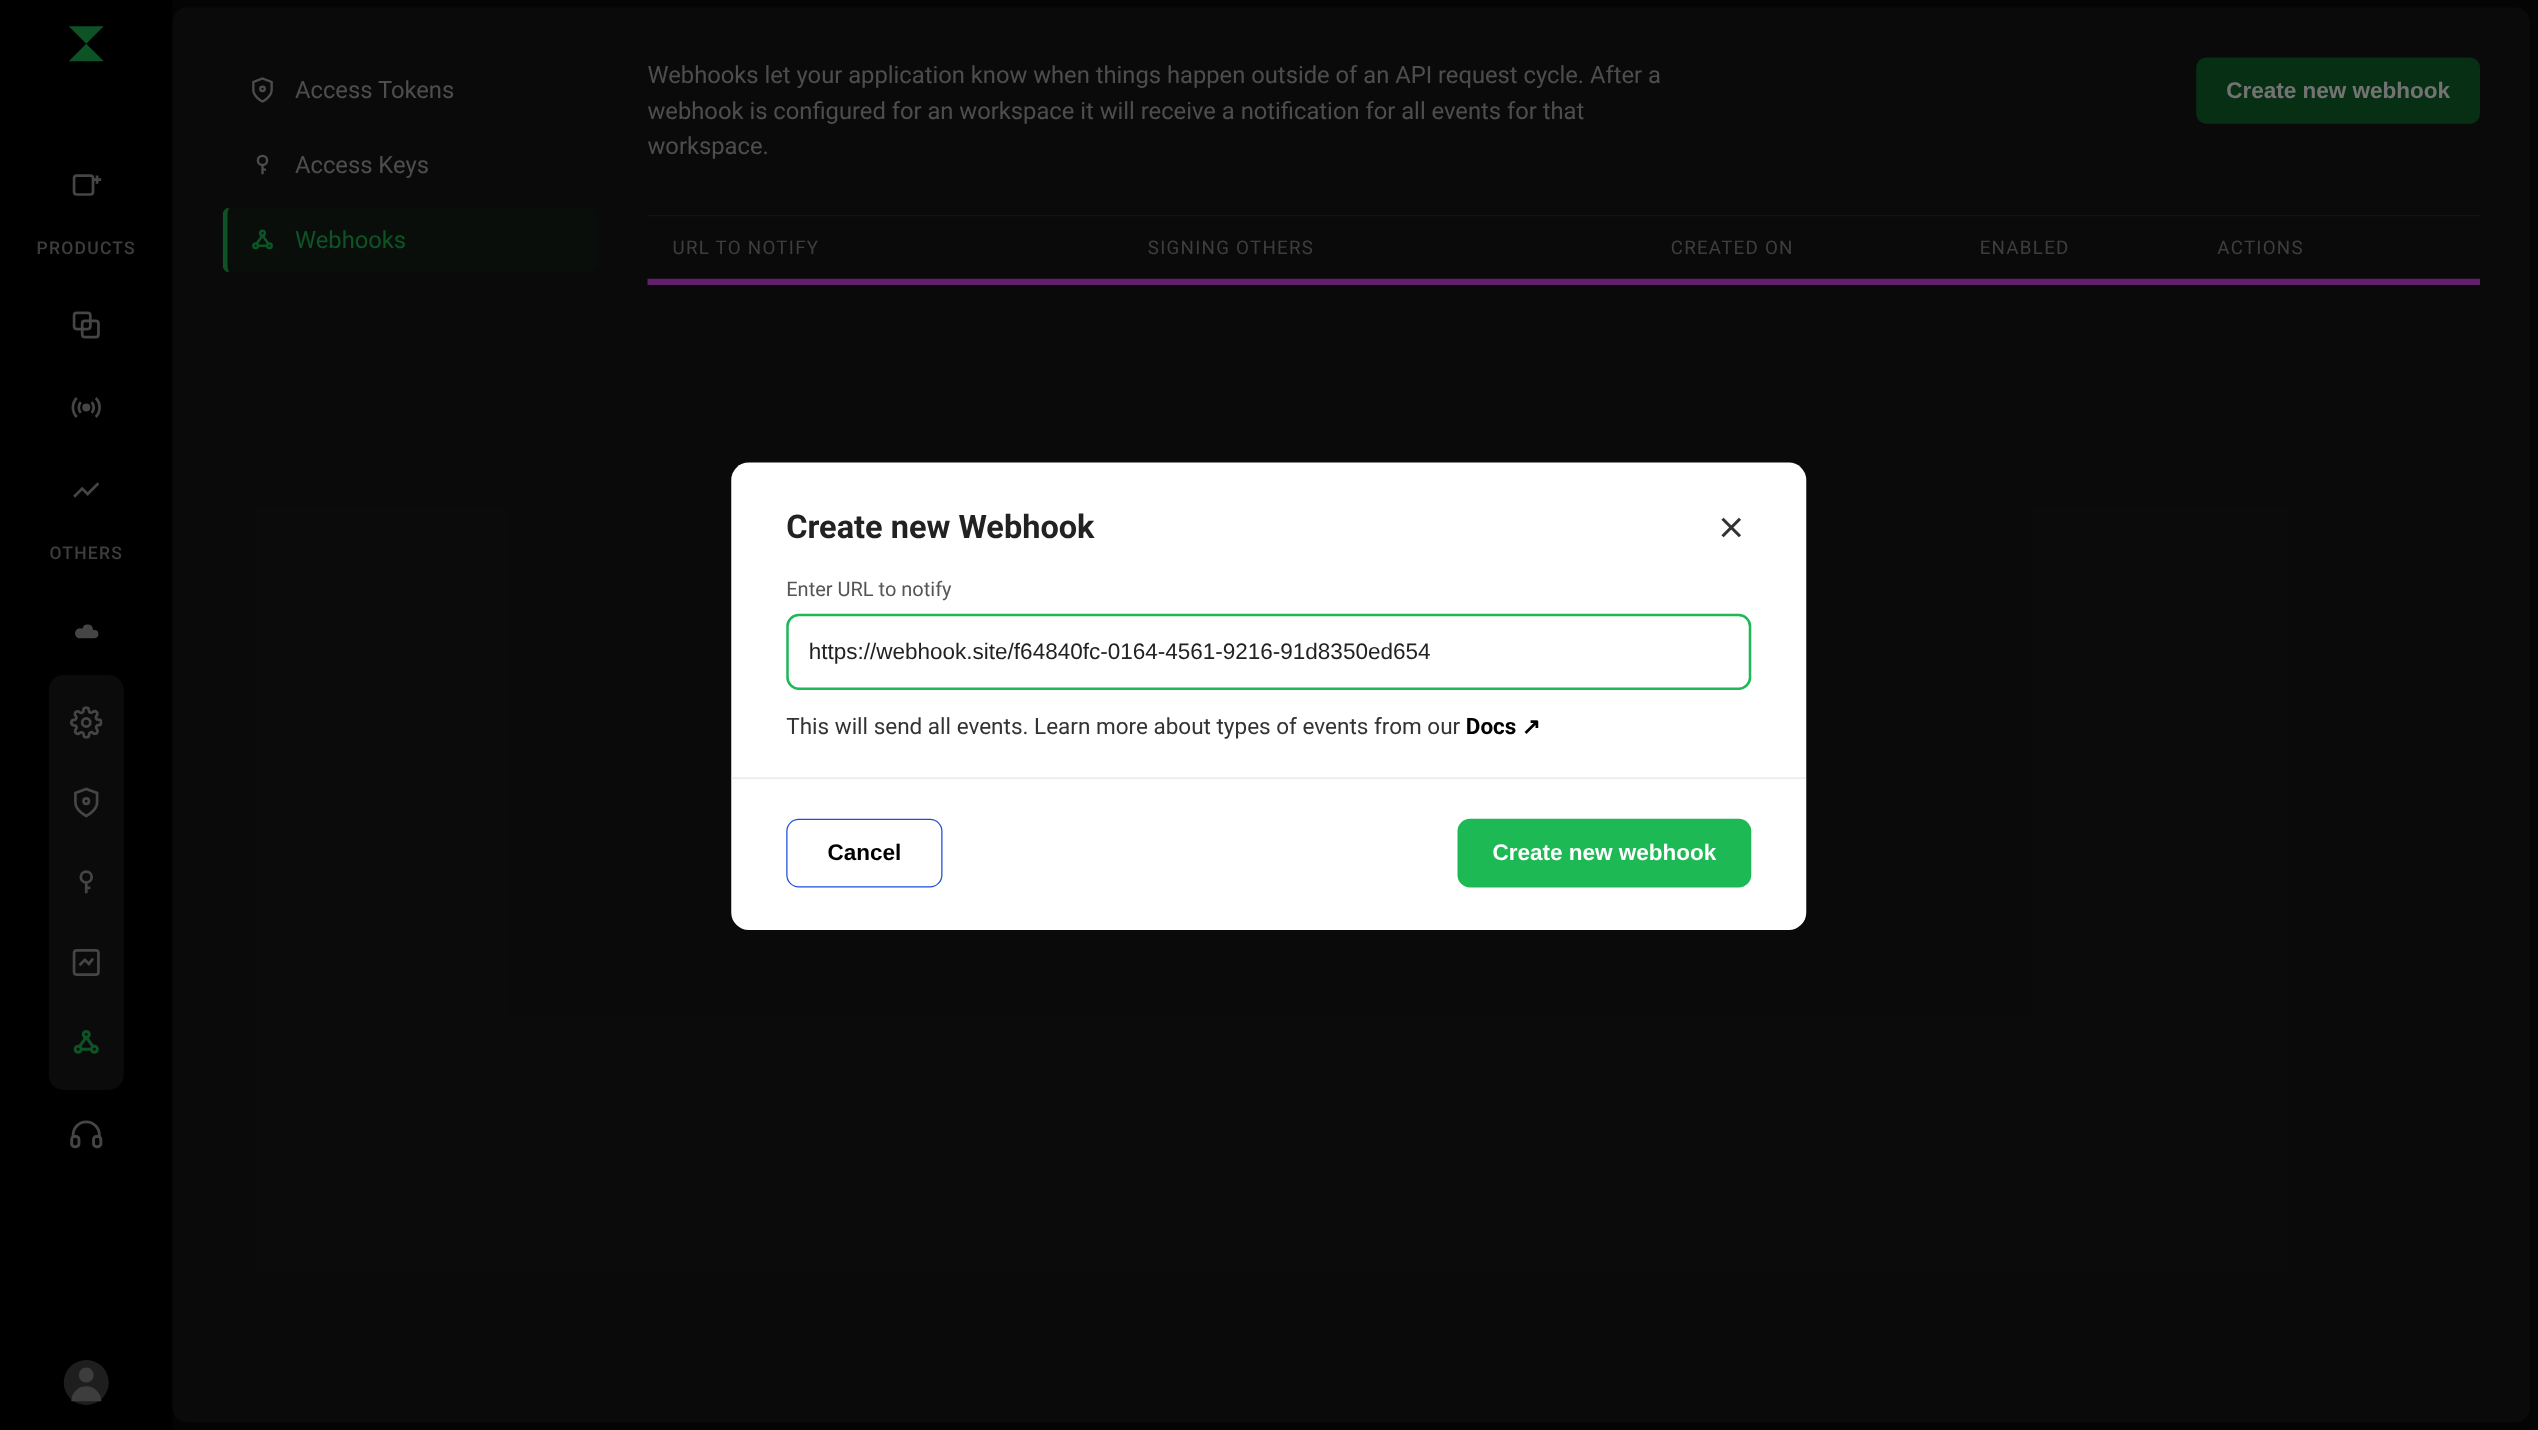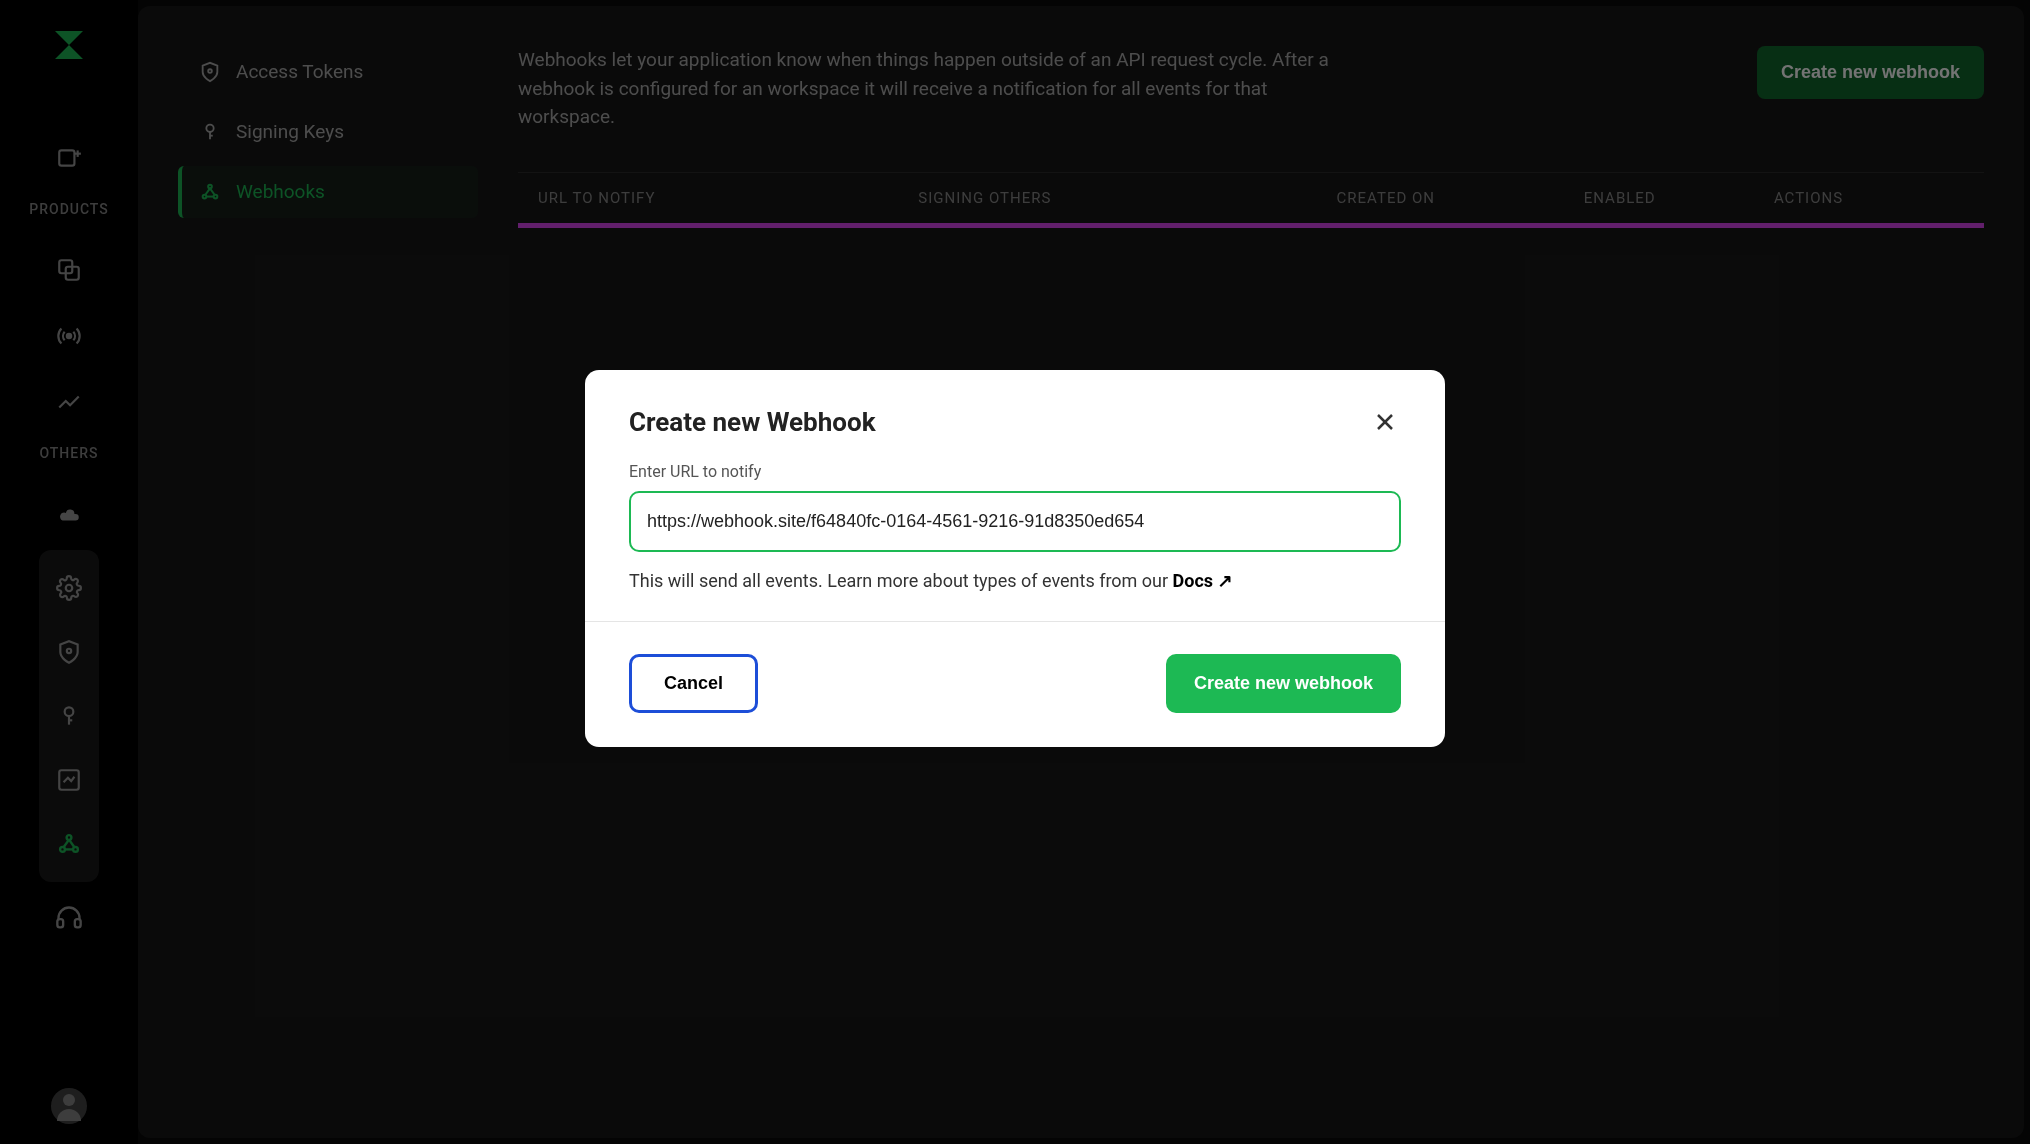--- a/index.html
+++ b/index.html
@@ -13,21 +13,21 @@
   background: #0a0a0a;
   position: relative;
 }
 
 .sidebar {
   width: 138px;
   background: #000;
   display: flex;
   flex-direction: column;
   align-items: center;
-  padding-top: 20px;
+  padding-top: 10px;
   flex-shrink: 0;
 }
 
 .logo {
   width: 40px;
   height: 40px;
   margin-bottom: 60px;
   margin-top: 5px;
 }
 
@@ -286,21 +286,21 @@
 
 .modal-footer {
   border-top: 1px solid #e5e5e5;
   display: flex;
   justify-content: space-between;
   padding: 32px 44px 34px 44px;
 }
 
 .btn-cancel {
   background: #fff;
-  border: 3px solid #1d4ed8;
+  border: 1px solid #1d4ed8;
   border-radius: 10px;
   padding: 16px 32px;
   font-size: 18px;
   font-weight: 600;
   cursor: pointer;
 }
 
 .btn-primary {
   background: #1DB954;
   color: #fff;
@@ -435,21 +435,21 @@
           <span>Access Tokens</span>
         </div>
         <div class="settings-nav-item">
           <span class="nav-icon">
             <svg width="22" height="22" viewBox="0 0 24 24" fill="none" stroke="currentColor" stroke-width="2">
                 <circle cx="12" cy="8" r="4"></circle>
                 <line x1="12" y1="12" x2="12" y2="20"></line>
                 <line x1="12" y1="16" x2="15" y2="16"></line>
               </svg>
           </span>
-          <span>Signing Keys</span>
+          <span>Access Keys</span>
         </div>
         <div class="settings-nav-item active">
           <span class="nav-icon">
             <svg width="22" height="22" viewBox="0 0 24 24" fill="none" stroke="currentColor" stroke-width="2.2">
                 <circle cx="6" cy="17" r="2"></circle>
                 <circle cx="18" cy="17" r="2"></circle>
                 <circle cx="12" cy="6" r="2"></circle>
                 <path d="M12 8 L7 15"></path>
                 <path d="M12 8 L17 15"></path>
                 <path d="M8 17 L16 17"></path>

